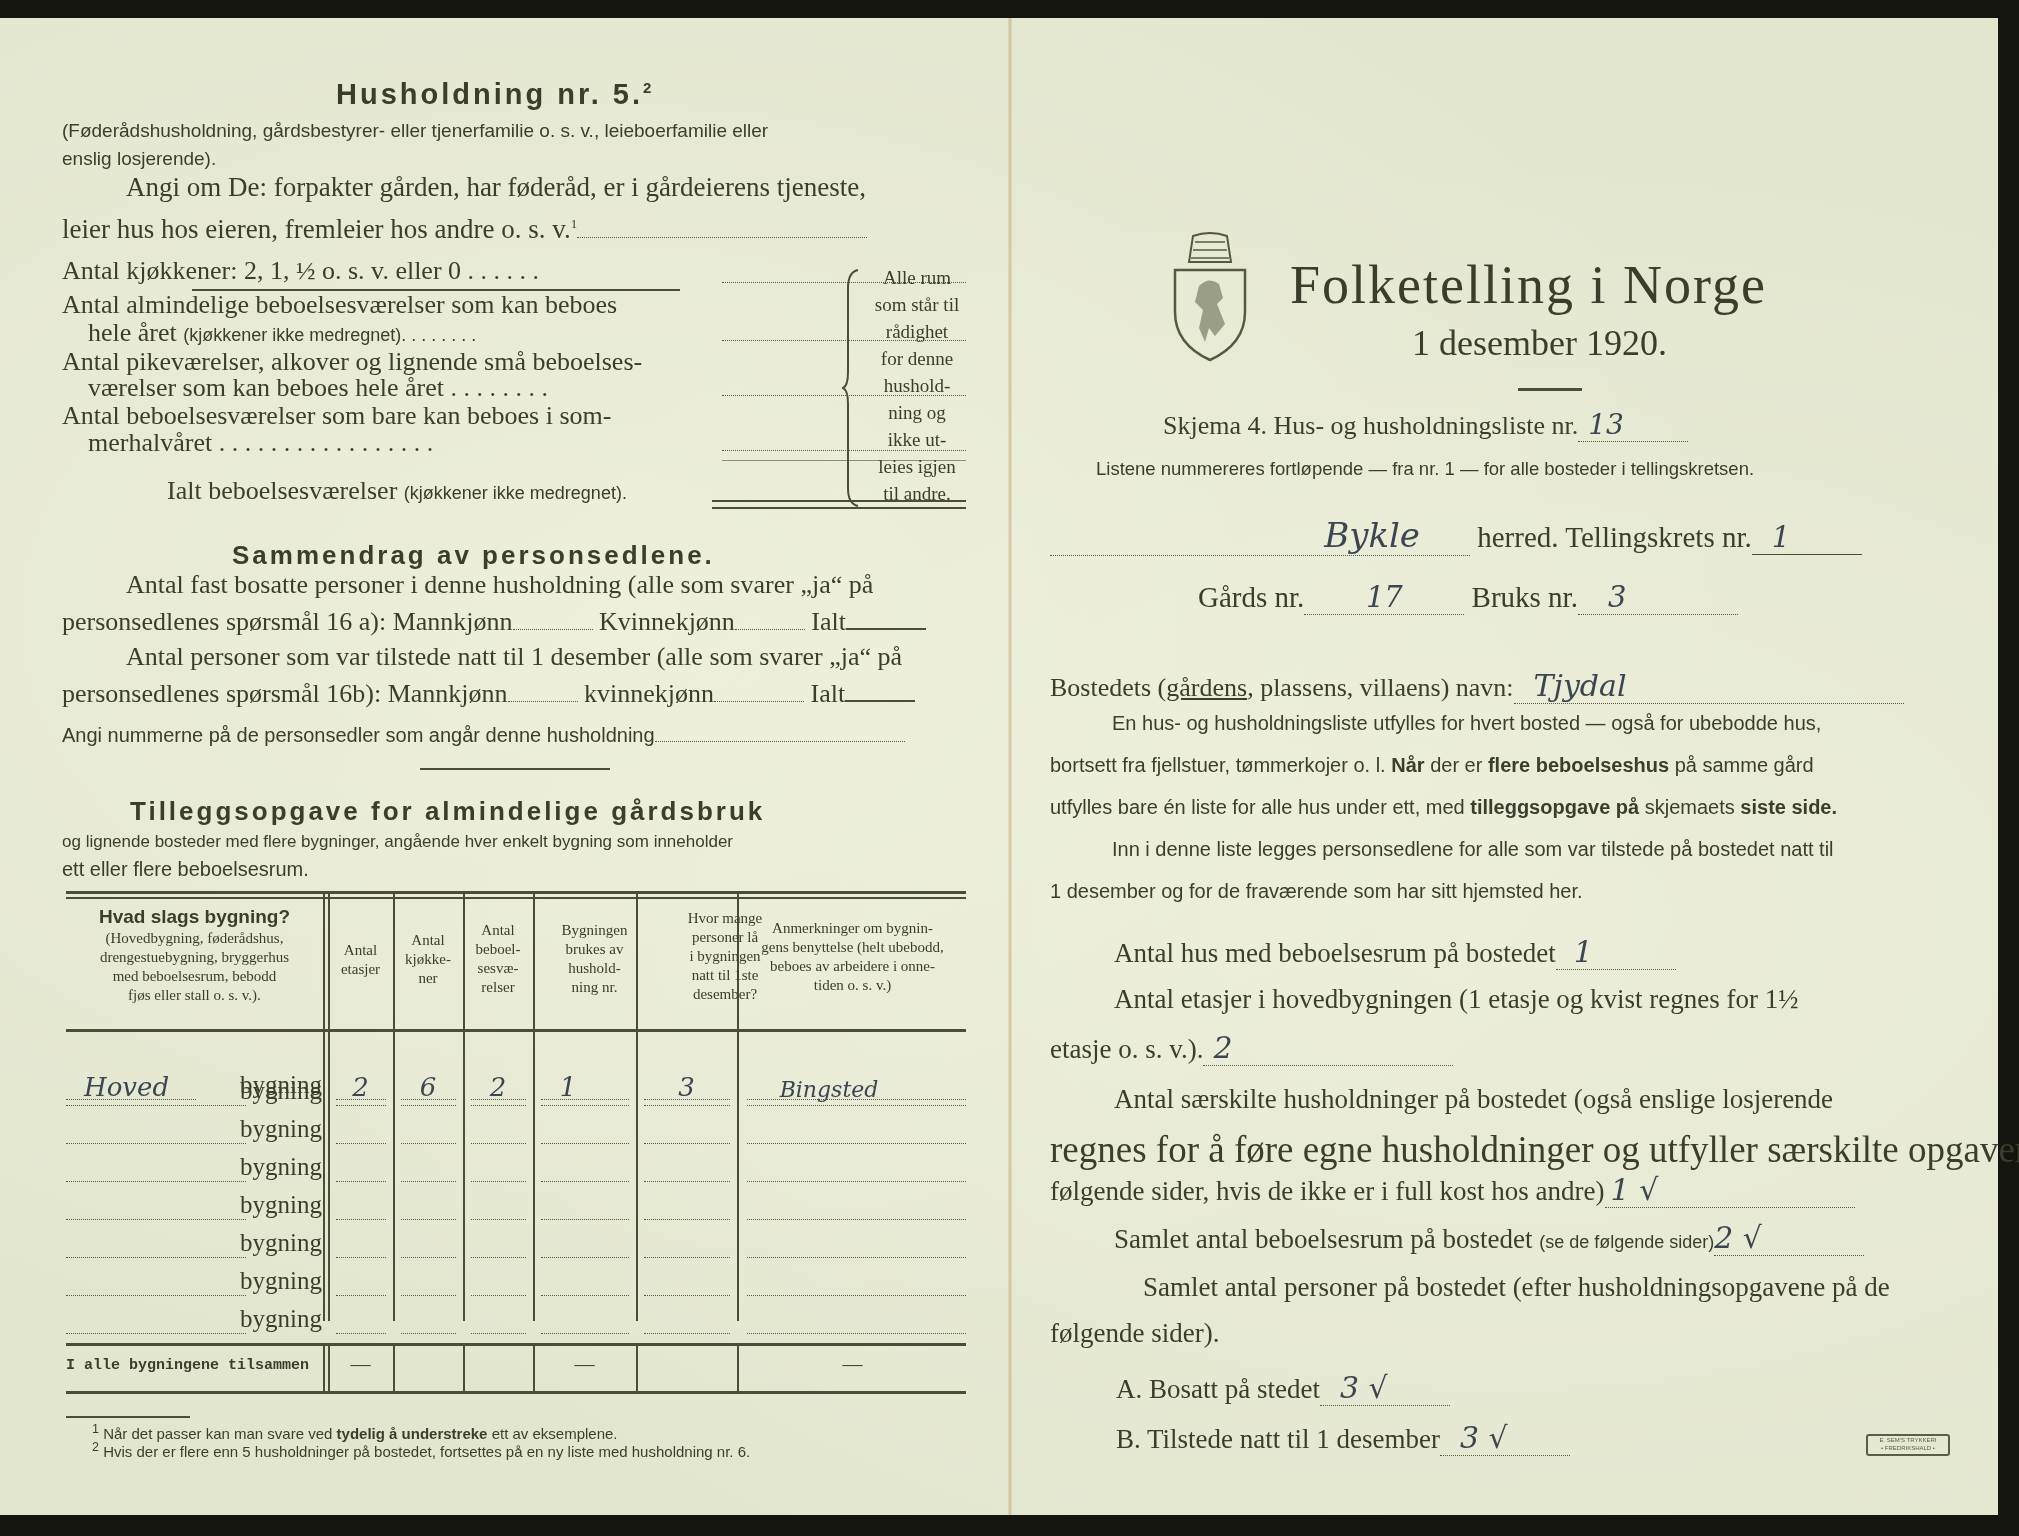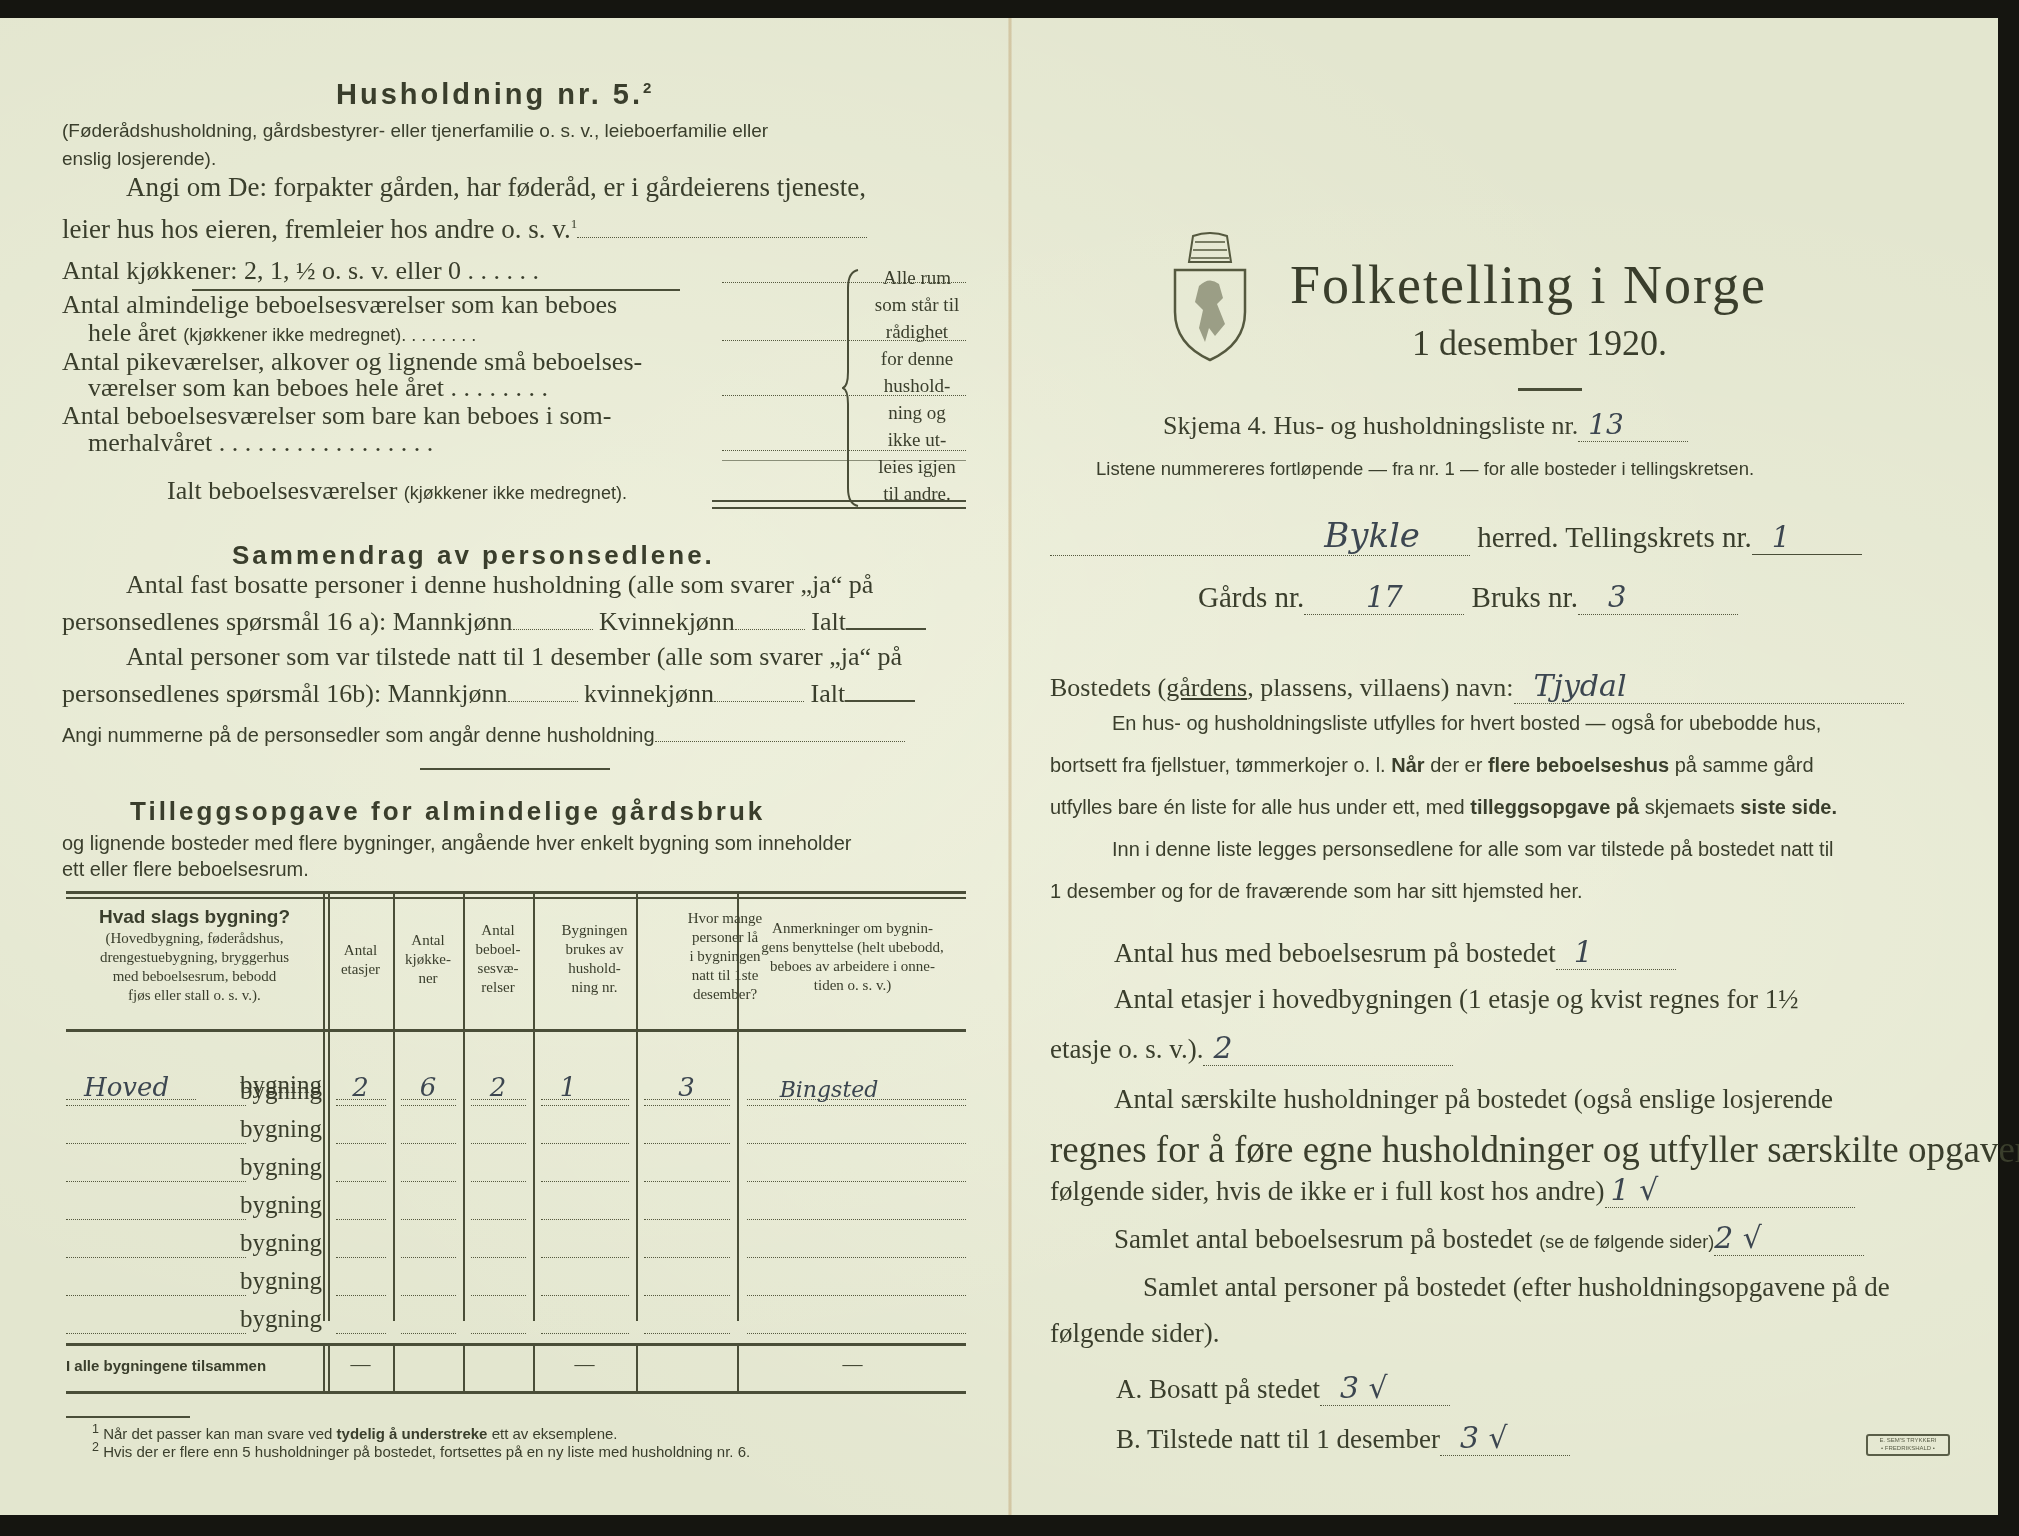--- a/index.html
+++ b/index.html
@@ -115,21 +115,21 @@
     <span>personsedlenes spørsmål 16b): Mannkjønn</span><span class="dotline" style="width:70px"></span>
     <span>kvinnekjønn</span><span class="dotline" style="width:90px"></span>
     <span>Ialt</span><span class="solidline" style="width:70px"></span>
   </div>
   <div class="abs cond" style="left:62px;top:724px;font-size:20px;">
     <span>Angi nummerne på de personsedler som angår denne husholdning</span><span class="dotline" style="width:250px"></span>
   </div>
   <div class="hr" style="left:420px;top:768px;width:190px;height:2px;"></div>
 
   <div class="abs title-bold" style="left:130px;top:796px;font-size:26px;">Tilleggsopgave for almindelige gårdsbruk</div>
-  <div class="abs cond" style="left:62px;top:832px;font-size:20px;">og lignende bosteder med flere bygninger, angående hver enkelt bygning som inneholder</div>
+  <div class="abs cond" style="left:62px;top:832px;font-size:17px;">og lignende bosteder med flere bygninger, angående hver enkelt bygning som inneholder</div>
   <div class="abs cond" style="left:62px;top:858px;font-size:20px;">ett eller flere beboelsesrum.</div>
 
   <div class="tbl">
     <div class="hdr-line" style="top:0;"></div>
     <div class="hdr-line" style="top:6px;height:1.5px;"></div>
     <div class="vcol" style="left:257px;height:430px;"></div>
     <div class="vcol" style="left:262px;height:430px;"></div>
     <div class="vcol" style="left:327px;height:430px;"></div>
     <div class="vcol" style="left:397px;height:430px;"></div>
     <div class="vcol" style="left:467px;height:430px;"></div>
@@ -271,21 +271,21 @@
 
     <div class="hdr-line" style="top:452px;"></div>
     <div class="vcol" style="left:257px;top:452px;height:48px;"></div>
     <div class="vcol" style="left:262px;top:452px;height:48px;"></div>
     <div class="vcol" style="left:327px;top:452px;height:48px;"></div>
     <div class="vcol" style="left:397px;top:452px;height:48px;"></div>
     <div class="vcol" style="left:467px;top:452px;height:48px;"></div>
     <div class="vcol" style="left:570px;top:452px;height:48px;"></div>
     <div class="vcol" style="left:671px;top:452px;height:48px;width:2px;"></div>
 
-    <div class="abs" style="left:0;top:466px;font-family:Liberation Sans, sans-serif;font-weight:bold;font-size:15px;">I alle bygningene tilsammen</div>
+    <div class="abs" style="left:0;top:466px;font-family:Liberation Mono, monospace;font-weight:bold;font-size:15px;">I alle bygningene tilsammen</div>
     <div class="abs" style="left:262px;top:462px;width:65px;text-align:center;font-size:20px;">—</div>
     <div class="abs" style="left:467px;top:462px;width:103px;text-align:center;font-size:20px;">—</div>
     <div class="abs" style="left:673px;top:462px;width:227px;text-align:center;font-size:20px;">—</div>
 
     <div class="hdr-line" style="top:500px;"></div>
   </div>
 
   <div class="hr" style="left:66px;top:1416px;width:124px;height:1.5px;"></div>
   <div class="abs footnote" style="left:92px;top:1422px;font-size:15px;">
     <sup>1</sup>

